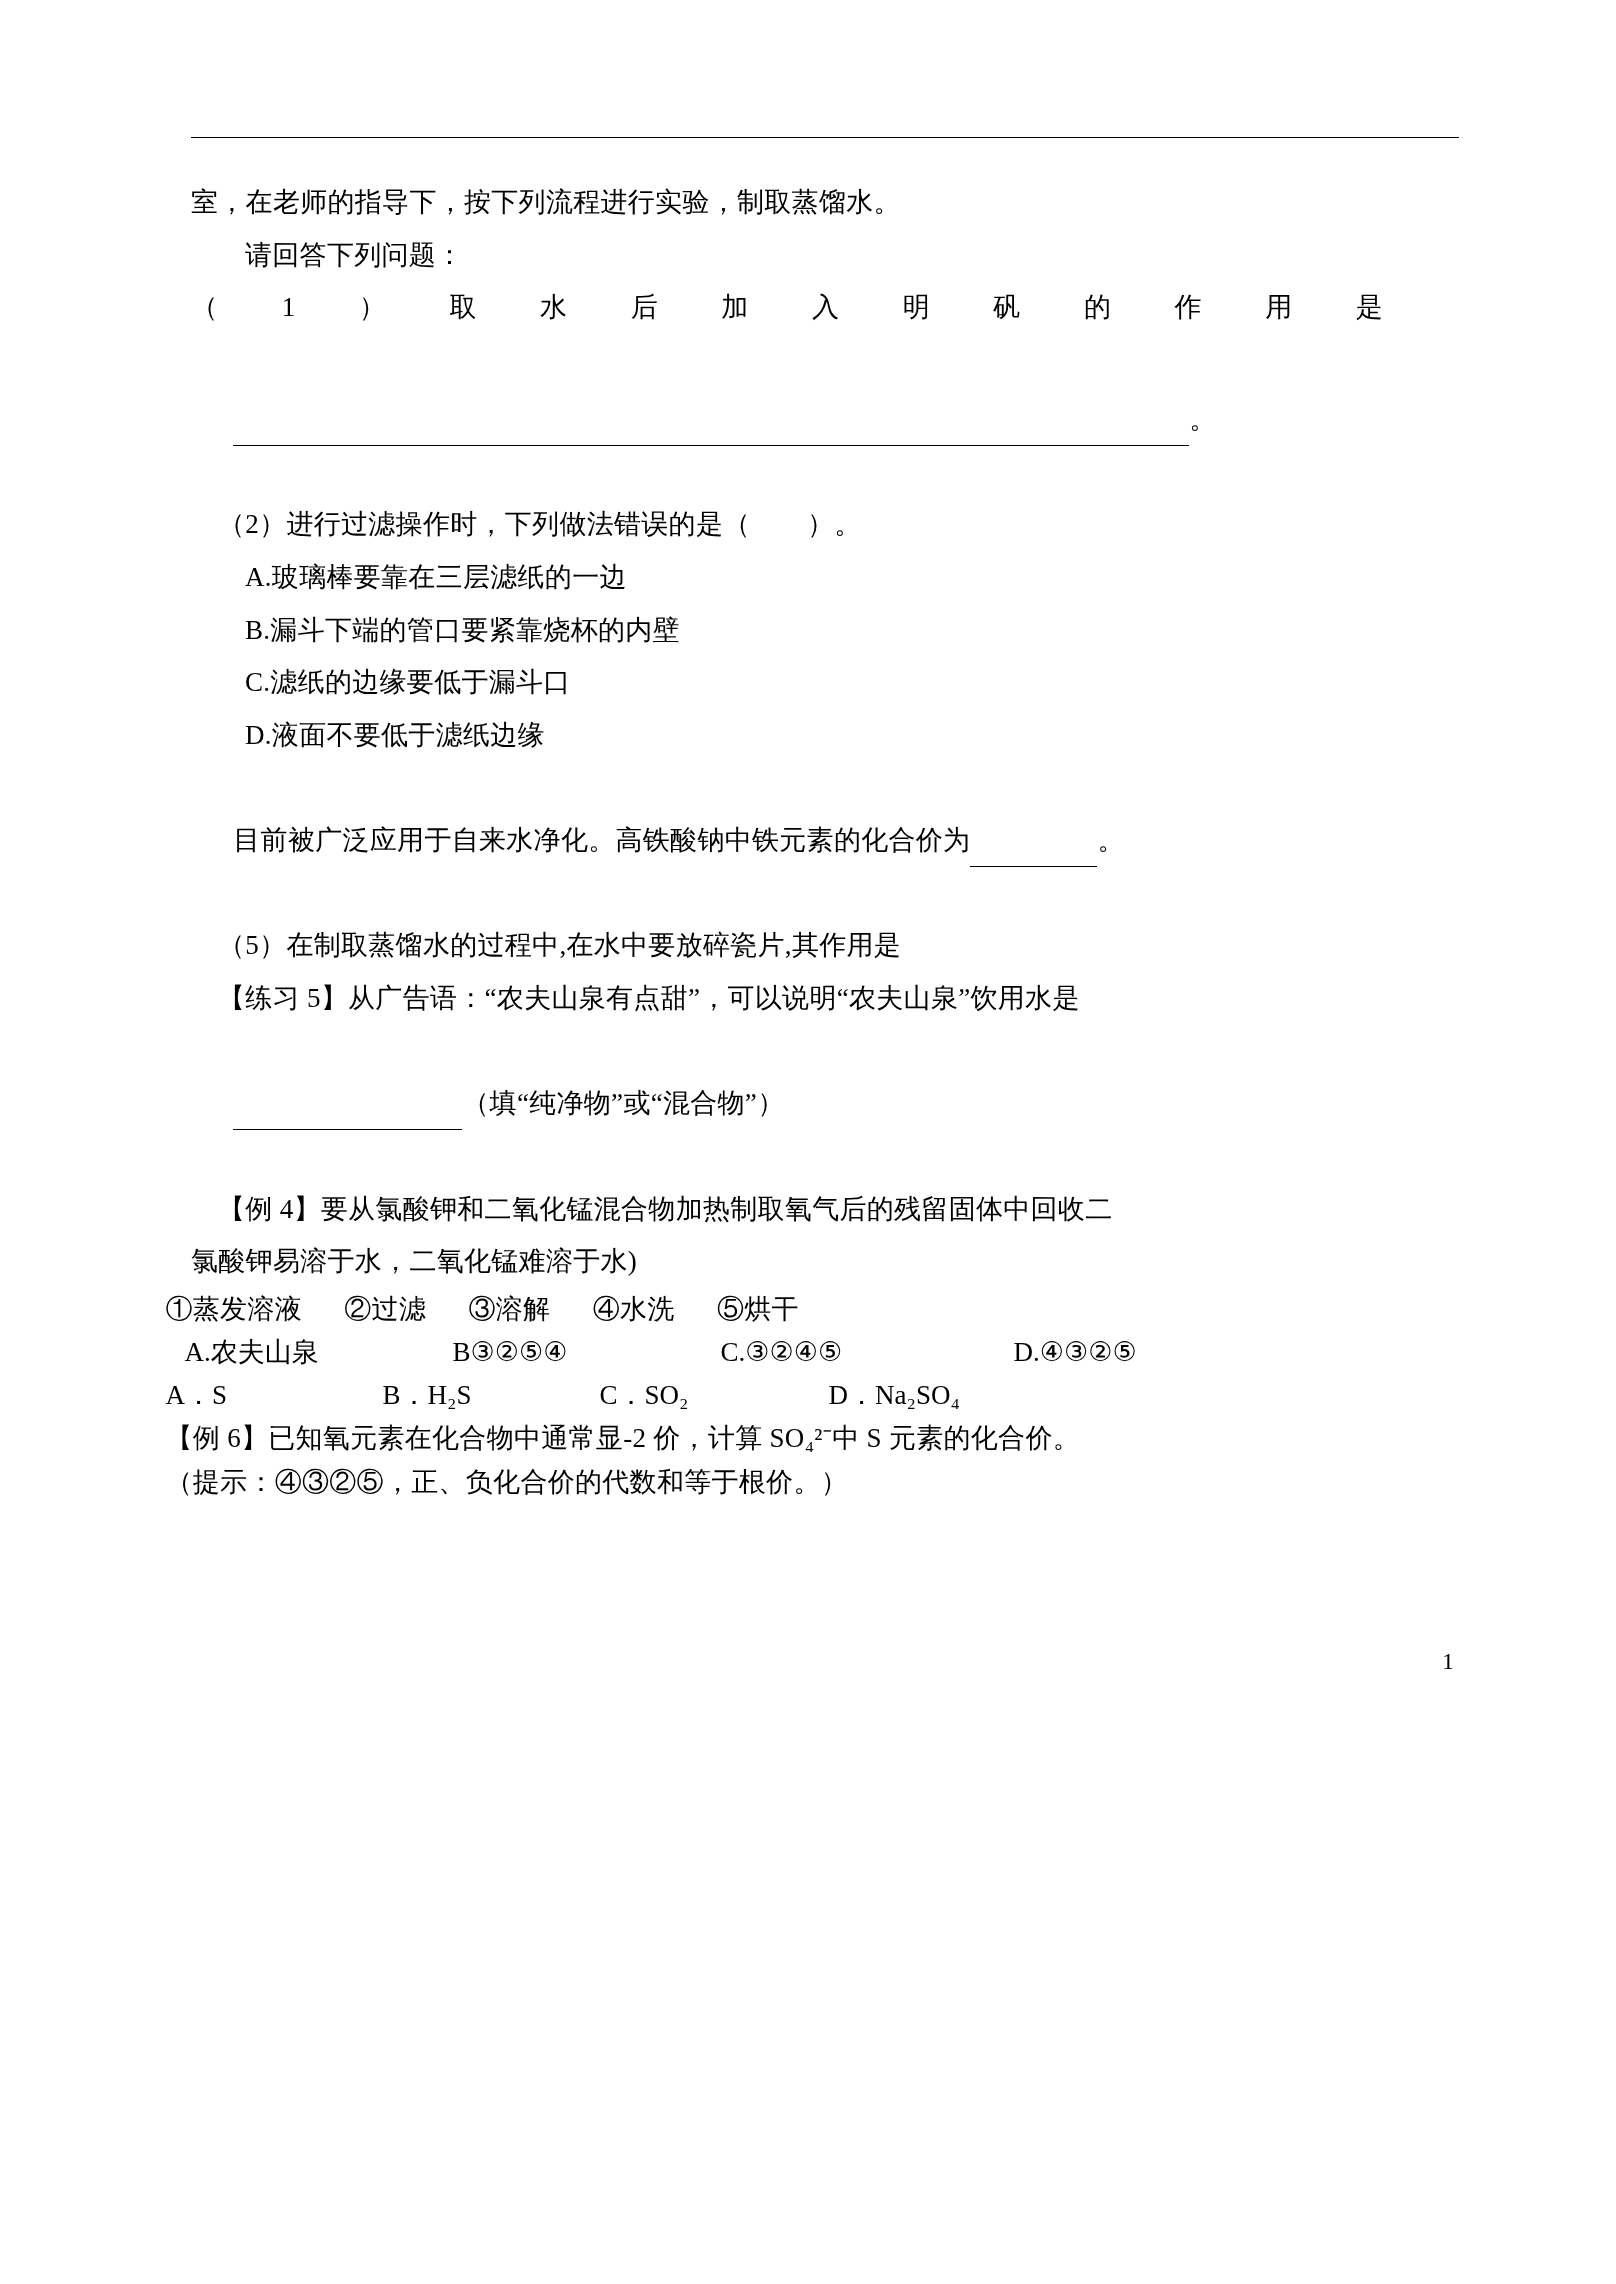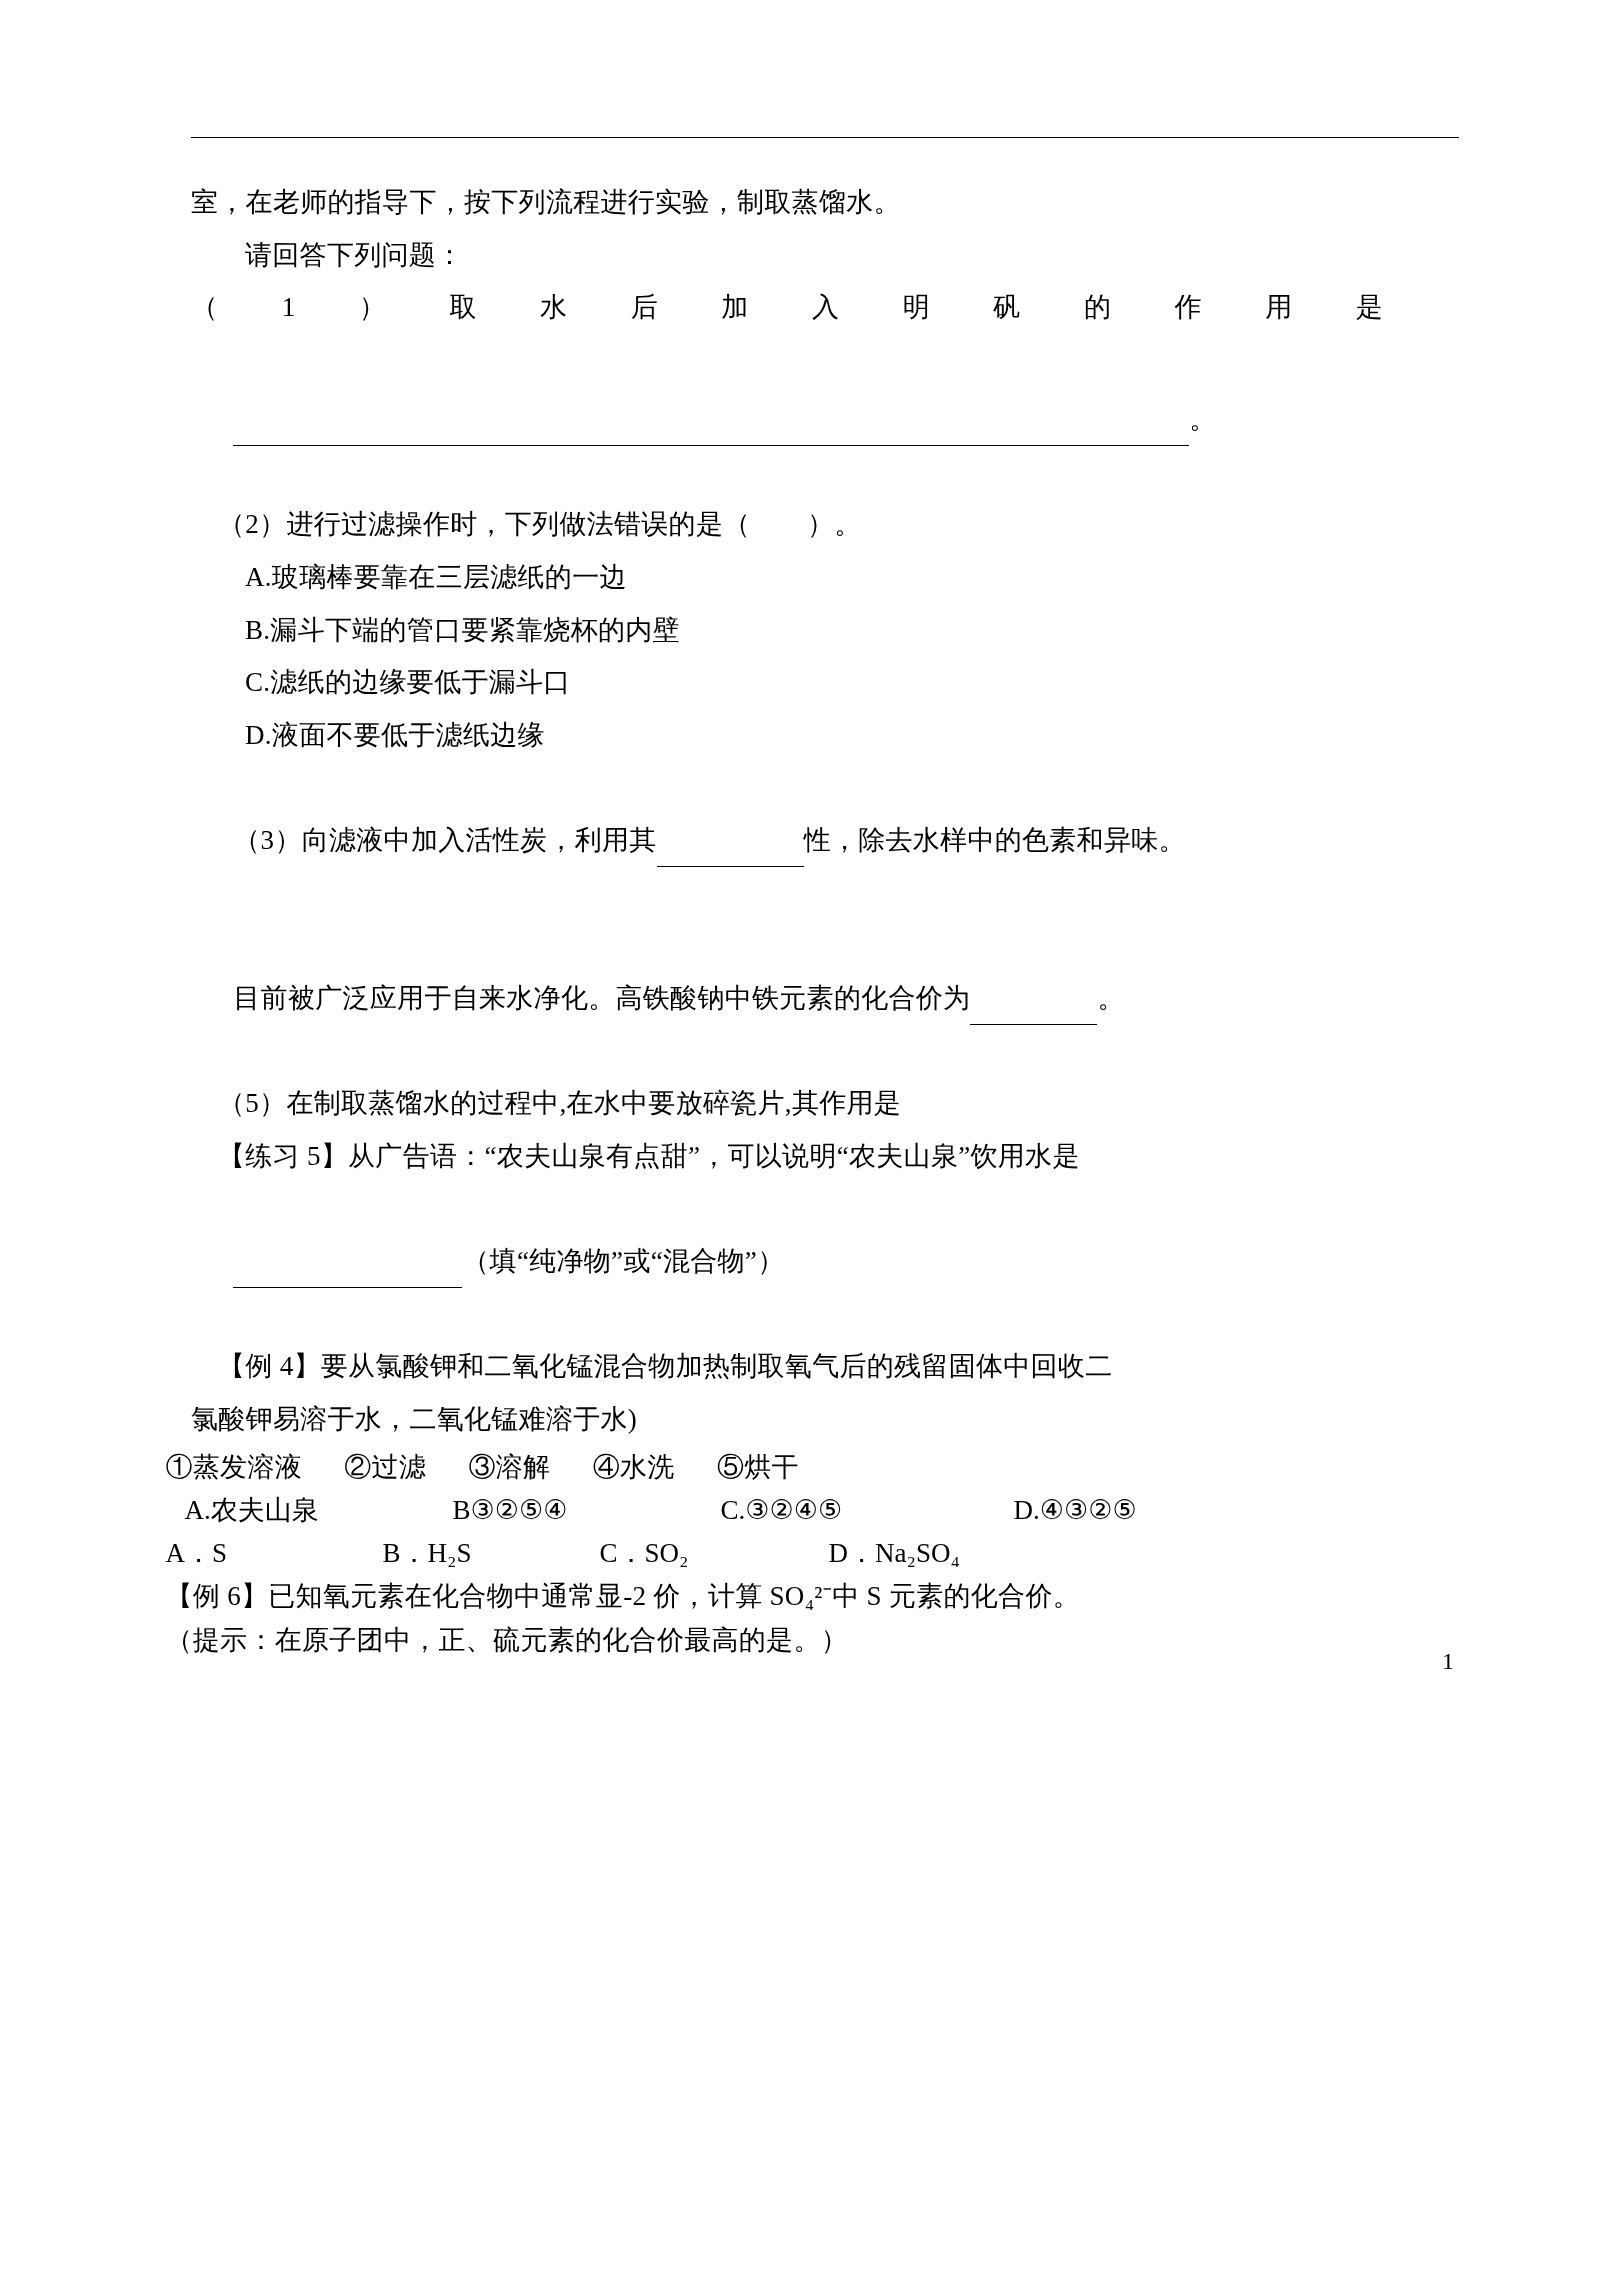--- a/index.html
+++ b/index.html
@@ -122,23 +122,20 @@
     <div class="line" style="margin-top:6.4px;">
       <span class="blank-long"></span><span>。</span>
     </div>
 
     <div class="line indent-half">（2）进行过滤操作时，下列做法错误的是（        ）。</div>
     <div class="line indent1">A.玻璃棒要靠在三层滤纸的一边</div>
     <div class="line indent1">B.漏斗下端的管口要紧靠烧杯的内壁</div>
     <div class="line indent1">C.滤纸的边缘要低于漏斗口</div>
     <div class="line indent1">D.液面不要低于滤纸边缘</div>
 
-    <div class="line">
-      <span>（3）向滤液中加入活性炭，利用其</span><span class="blank-underscore"></span><span>性，除去水样中的色素和异味。</span>
-    </div>
 
     <div class="line">
       <span>目前被广泛应用于自来水净化。高铁酸钠中铁元素的化合价为</span><span class="blank-short"></span><span>。</span>
     </div>
 
     <div class="line indent-half">（5）在制取蒸馏水的过程中,在水中要放碎瓷片,其作用是</div>
 
     <div class="line indent-half">【练习 5】从广告语：“农夫山泉有点甜”，可以说明“农夫山泉”饮用水是</div>
     <div class="line">
       <span class="blank-mid"></span><span>（填“纯净物”或“混合物”）</span>
@@ -157,20 +154,20 @@
 
 
     <div class="opt-row tight" style="margin-left:-25.5px;">
       <span class="cell" style="width:217px;">A．S</span>
       <span class="cell" style="width:217px;">B．H₂S</span>
       <span class="cell" style="width:229px;">C．SO₂</span>
       <span class="cell">D．Na₂SO₄</span>
     </div>
 
     <div class="line tight" style="margin-left:-25.5px;font-family:Liberation Serif, serif;">【例 6】已知氧元素在化合物中通常显-2 价，计算 SO₄²⁻中 S 元素的化合价。</div>
-    <div class="line tight" style="margin-left:-25.5px;">（提示：在原子团中，正、硫元素的化合价最高的是。）</div>
+    <div class="line tight" style="margin-left:-25.5px;">（提示：④③②⑤，正、负化合价的代数和等于根价。）</div>
 
   </div>
 
   <div class="page-number">1</div>
 
 </div>
 
 
 </body></html>

